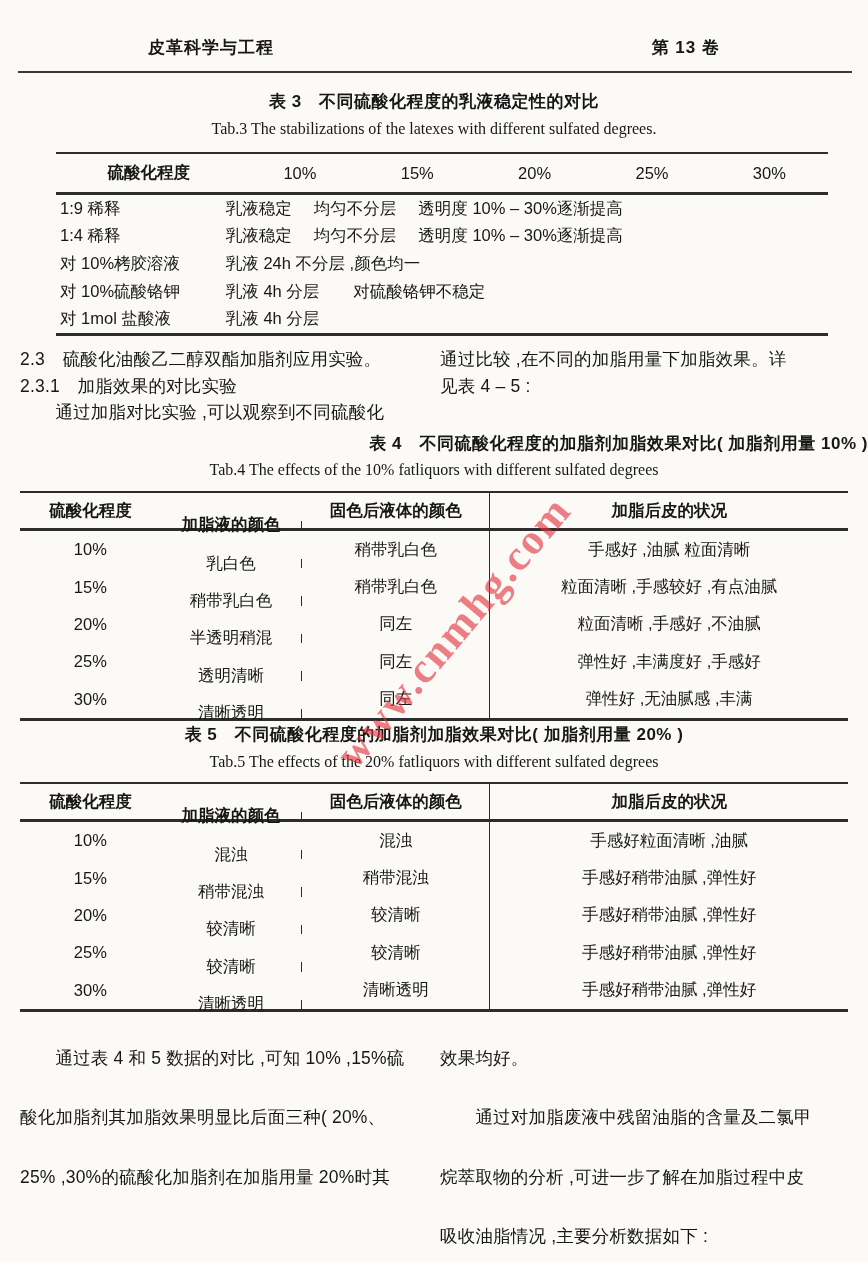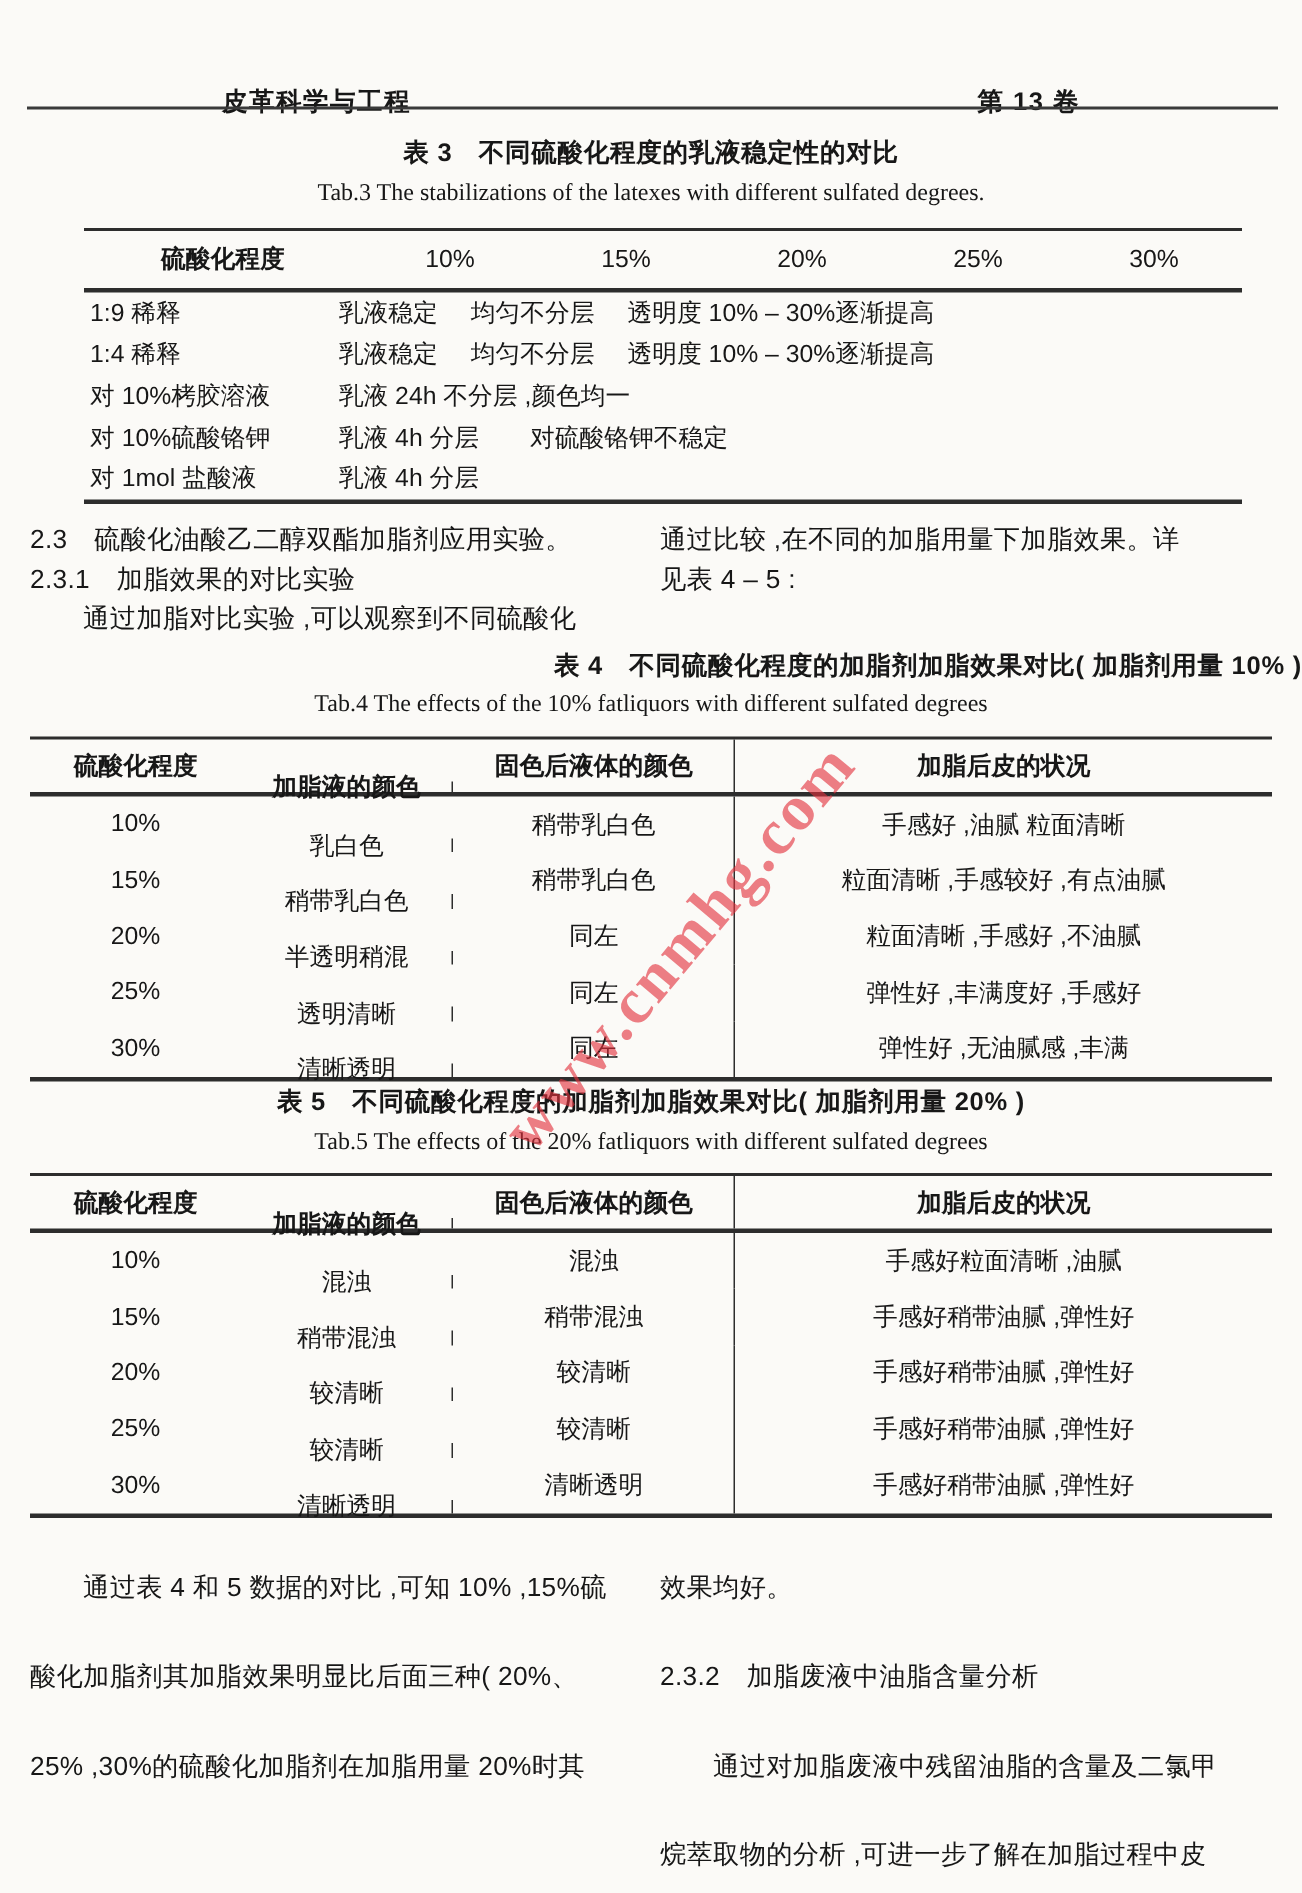--- a/index.html
+++ b/index.html
@@ -6,21 +6,21 @@
   body{
     width:868px;height:1262px;
     background:#fbfaf7;
     color:#171717;
     font-family:"Liberation Sans","DejaVu Sans",sans-serif;
     position:relative;overflow:hidden;
   }
   .abs{position:absolute;}
   
   .page-header{top:36px;left:148px;right:148px;display:flex;justify-content:space-between;
-    font-size:17px;font-weight:600;letter-spacing:1px;margin-top:20px;}
+    font-size:17px;font-weight:600;letter-spacing:1px;}
   .top-rule{top:71px;left:18px;right:16px;height:2px;background:#3a3a3a;}
   
   .cap-zh{left:0;right:0;text-align:center;font-size:17px;font-weight:600;letter-spacing:.5px;}
   .cap-en{left:0;right:0;text-align:center;font-size:16px;font-weight:400;
     font-family:"Liberation Serif","DejaVu Serif",serif;}
   
   .t3{top:152px;left:56px;right:40px;border-top:2px solid #2d2d2d;border-bottom:3px solid #2d2d2d;}
   .t3-head{display:flex;align-items:center;height:38px;border-bottom:3px solid #2d2d2d;
     font-size:16.5px;font-weight:600;}
   .t3-head .c0{width:24%;text-align:center;}
@@ -198,20 +198,19 @@
 </div>
 
 <div class="abs twocol" style="top:1014px;">
   <div class="col">
     <div class="bline">　　通过表 4 和 5 数据的对比 ,可知 10% ,15%硫</div>
     <div class="bline">酸化加脂剂其加脂效果明显比后面三种( 20%、</div>
     <div class="bline">25% ,30%的硫酸化加脂剂在加脂用量 20%时其</div>
   </div>
   <div class="col">
     <div class="bline">效果均好。</div>
-    <div class="bline">2.3.2　加脂废液中油脂含量分析</div>
     <div class="bline">　　通过对加脂废液中残留油脂的含量及二氯甲</div>
     <div class="bline">烷萃取物的分析 ,可进一步了解在加脂过程中皮</div>
     <div class="bline">吸收油脂情况 ,主要分析数据如下 :</div>
   </div>
 </div>
 
 <div class="abs watermark">www.cnmhg.com</div>
 
 </body></html>

